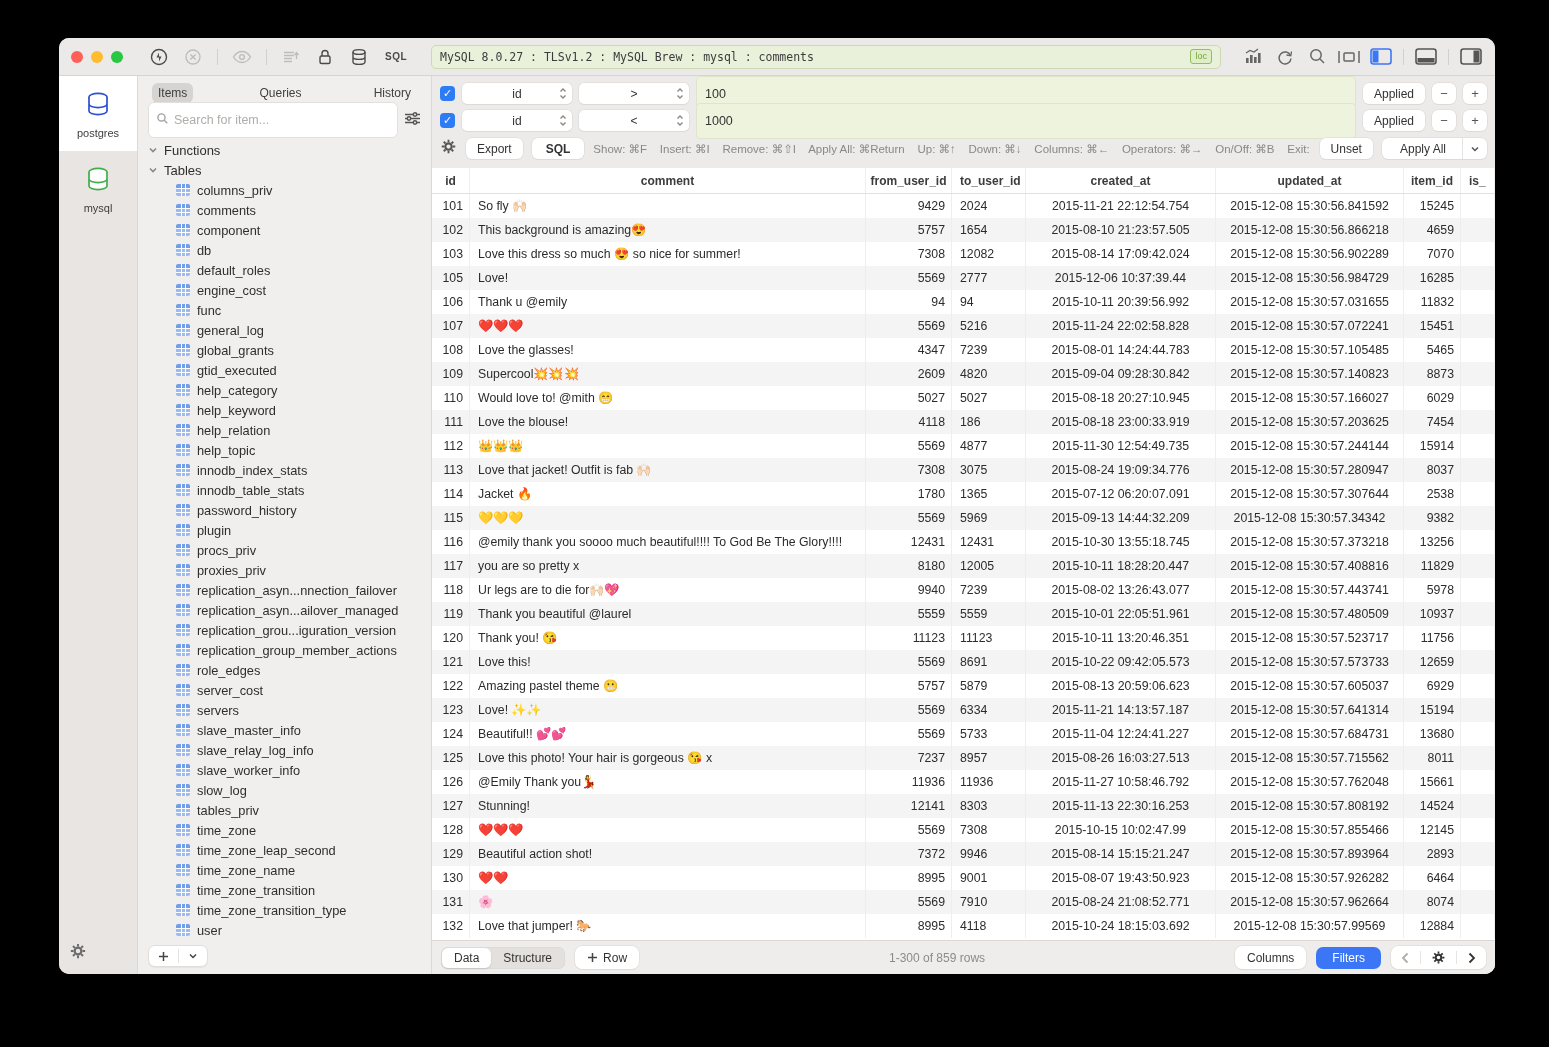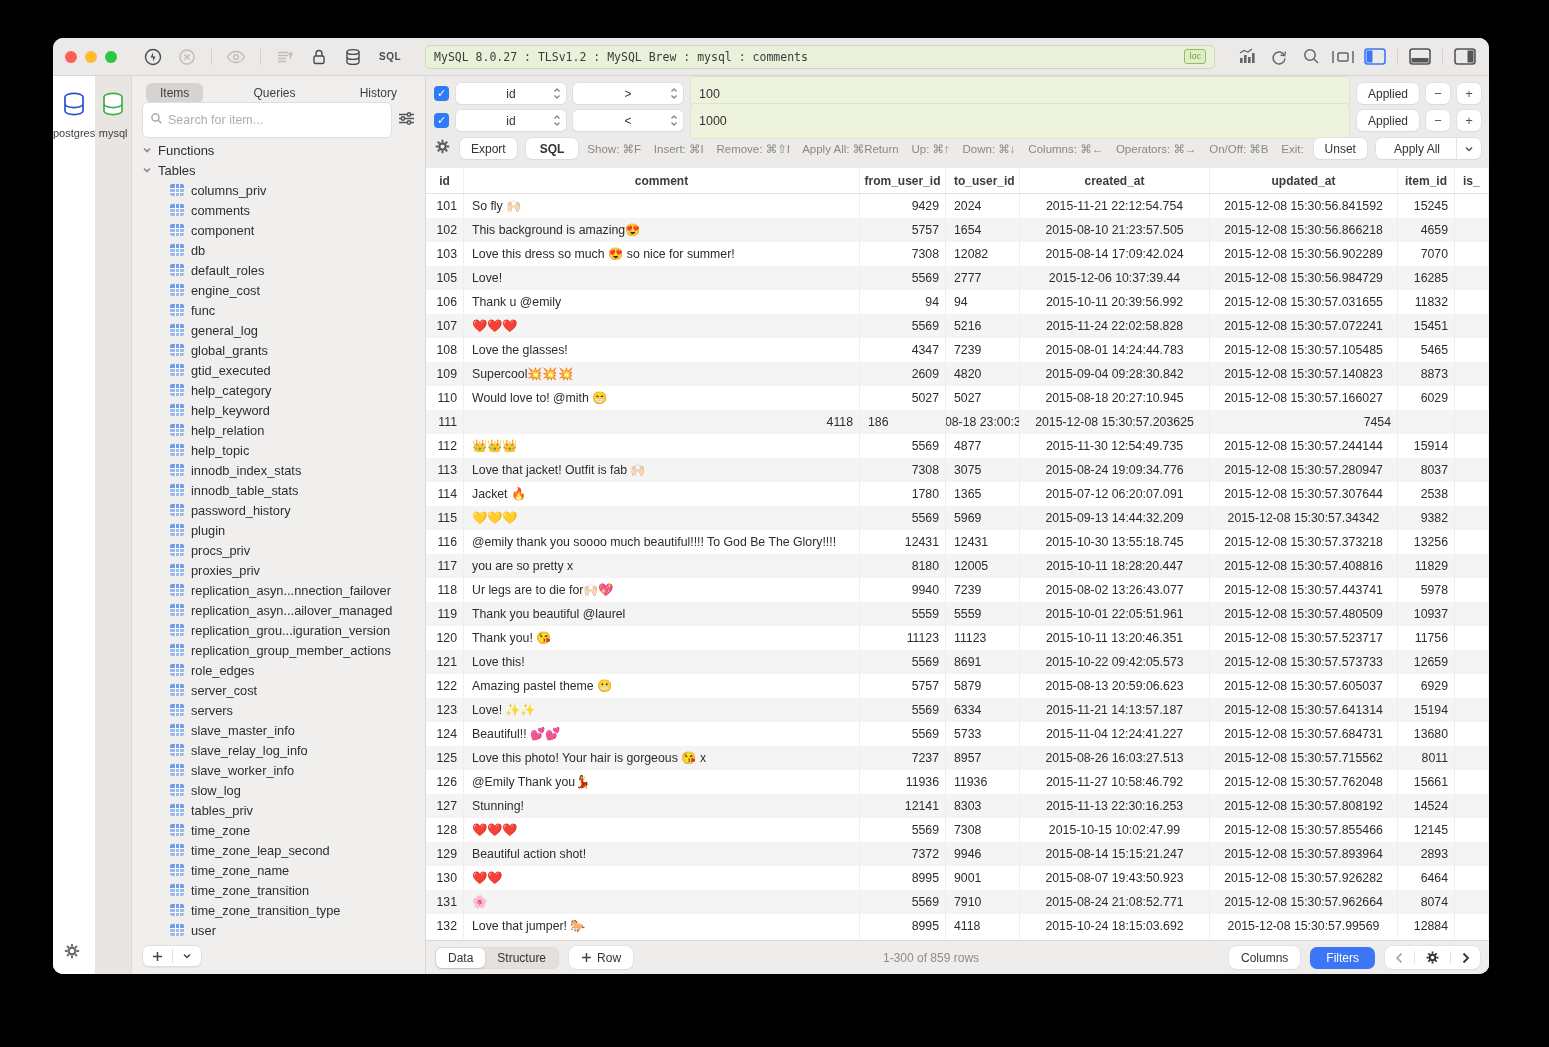--- a/index.html
+++ b/index.html
@@ -1,18 +1,18 @@
 <!DOCTYPE html>
 <html><head>
 <meta charset="utf-8">
 <style>
   * { margin:0; padding:0; box-sizing:border-box; }
   html,body { width:1549px; height:1047px; background:#000; font-family:"Liberation Sans", sans-serif; overflow:hidden; }
 
-  .window { position:absolute; left:53px; top:38px; width:1436px; height:936px;
+  .window { position:absolute; left:59px; top:38px; width:1436px; height:936px;
     background:#ecebe9; border-radius:10px; overflow:hidden; display:flex; flex-direction:column; }
 
   
   .titlebar { height:38px; flex:0 0 38px; background:#eceae8; border-bottom:1px solid #d7d4d1;
     display:flex; align-items:center; padding:0 12px; gap:10px; }
   .lights { display:flex; gap:8px; margin-right:14px; }
   .light { width:12px; height:12px; border-radius:50%; }
   .light.red{ background:#ff5f57; } .light.yellow{ background:#febc2e; } .light.green{ background:#28c840; }
   .tb-icon { width:24px; height:24px; display:flex; align-items:center; justify-content:center; flex:0 0 auto; }
   .tb-icon svg { display:block; }
@@ -23,31 +23,31 @@
   .title-text { font-family:"DejaVu Sans Mono", monospace; font-size:11.5px; color:#3c3c3c;
     white-space:nowrap; overflow:hidden; flex:1; }
   .loc-badge { font-size:9px; color:#71a43e; border:1px solid #93bd60; background:#dfeec7;
     border-radius:3px; padding:0 4px; line-height:13px; }
   .right-icons { display:flex; align-items:center; gap:8px; }
 
   
   .main { flex:1; display:flex; min-height:0; }
 
   
-  .rail { width:78px; flex:0 0 78px; background:#e8e5e3; display:flex; flex-direction:row; position:relative; }
+  .rail { width:78px; flex:0 0 78px; background:#e8e5e3; display:flex; flex-direction:column; position:relative; }
   .rail-item { width:100%; padding:14px 0 12px; display:flex; flex-direction:column; align-items:center; gap:5px; }
   .rail-item.selected { background:#ffffff; }
   .rail-label { font-size:11px; color:#3e3e3e; }
   .rail-gear { position:absolute; left:10px; bottom:10px; }
 
   
   .sidebar { width:294px; flex:0 0 294px; background:#f1efee; border-left:1px solid #dbd8d5;
     display:flex; flex-direction:column; min-height:0; }
   .side-tabs { height:30px; flex:0 0 30px; display:flex; align-items:center; justify-content:space-between; padding:6px 14px 2px; }
-  .side-tab { font-size:12px; color:#3f3f3f; padding:3px 14px; border-radius:6px; }
+  .side-tab { font-size:12px; color:#3f3f3f; padding:3px 6px; border-radius:6px; }
   .side-tab.active { background:#d6d3d0; }
   .search-row { height:32px; flex:0 0 32px; display:flex; align-items:center; gap:6px; padding:2px 10px 6px; }
   .search-box { flex:1; height:36px; background:#fff; border:1px solid #e2dfdc; border-radius:6px;
     display:flex; align-items:center; padding:0 7px; gap:5px; }
   .search-box input { border:none; outline:none; flex:1; font-size:12.5px; color:#333; background:transparent; }
   .search-box input::placeholder { color:#b0adaa; }
   .tree { flex:1; overflow:hidden; padding:2px 0 0 10px; }
   .tree-group { display:flex; align-items:center; gap:6px; height:20px; font-size:13px; color:#2e2e2e; }
   .tree-item { display:flex; align-items:center; gap:7px; height:20px; padding-left:28px; font-size:12.8px; color:#2e2e2e; white-space:nowrap; overflow:hidden; }
   .table-ico { width:14px; height:12px; border-radius:2px; flex:0 0 auto;
@@ -687,20 +687,21 @@
               <div class="cell left">Would love to! @mith 😁</div>
               <div class="cell right">5027</div>
               <div class="cell left">5027</div>
               <div class="cell center">2015-08-18 20:27:10.945</div>
               <div class="cell center">2015-12-08 15:30:57.166027</div>
               <div class="cell right">6029</div>
               <div class="cell left"></div>
             </div>
             <div class="trow alt">
               <div class="cell right">111</div>
+              <div class="cell left">Love the blouse!</div>
               <div class="cell right">4118</div>
               <div class="cell left">186</div>
               <div class="cell center">2015-08-18 23:00:33.919</div>
               <div class="cell center">2015-12-08 15:30:57.203625</div>
               <div class="cell right">7454</div>
               <div class="cell left"></div>
             </div>
             <div class="trow">
               <div class="cell right">112</div>
               <div class="cell left">👑👑👑</div>

